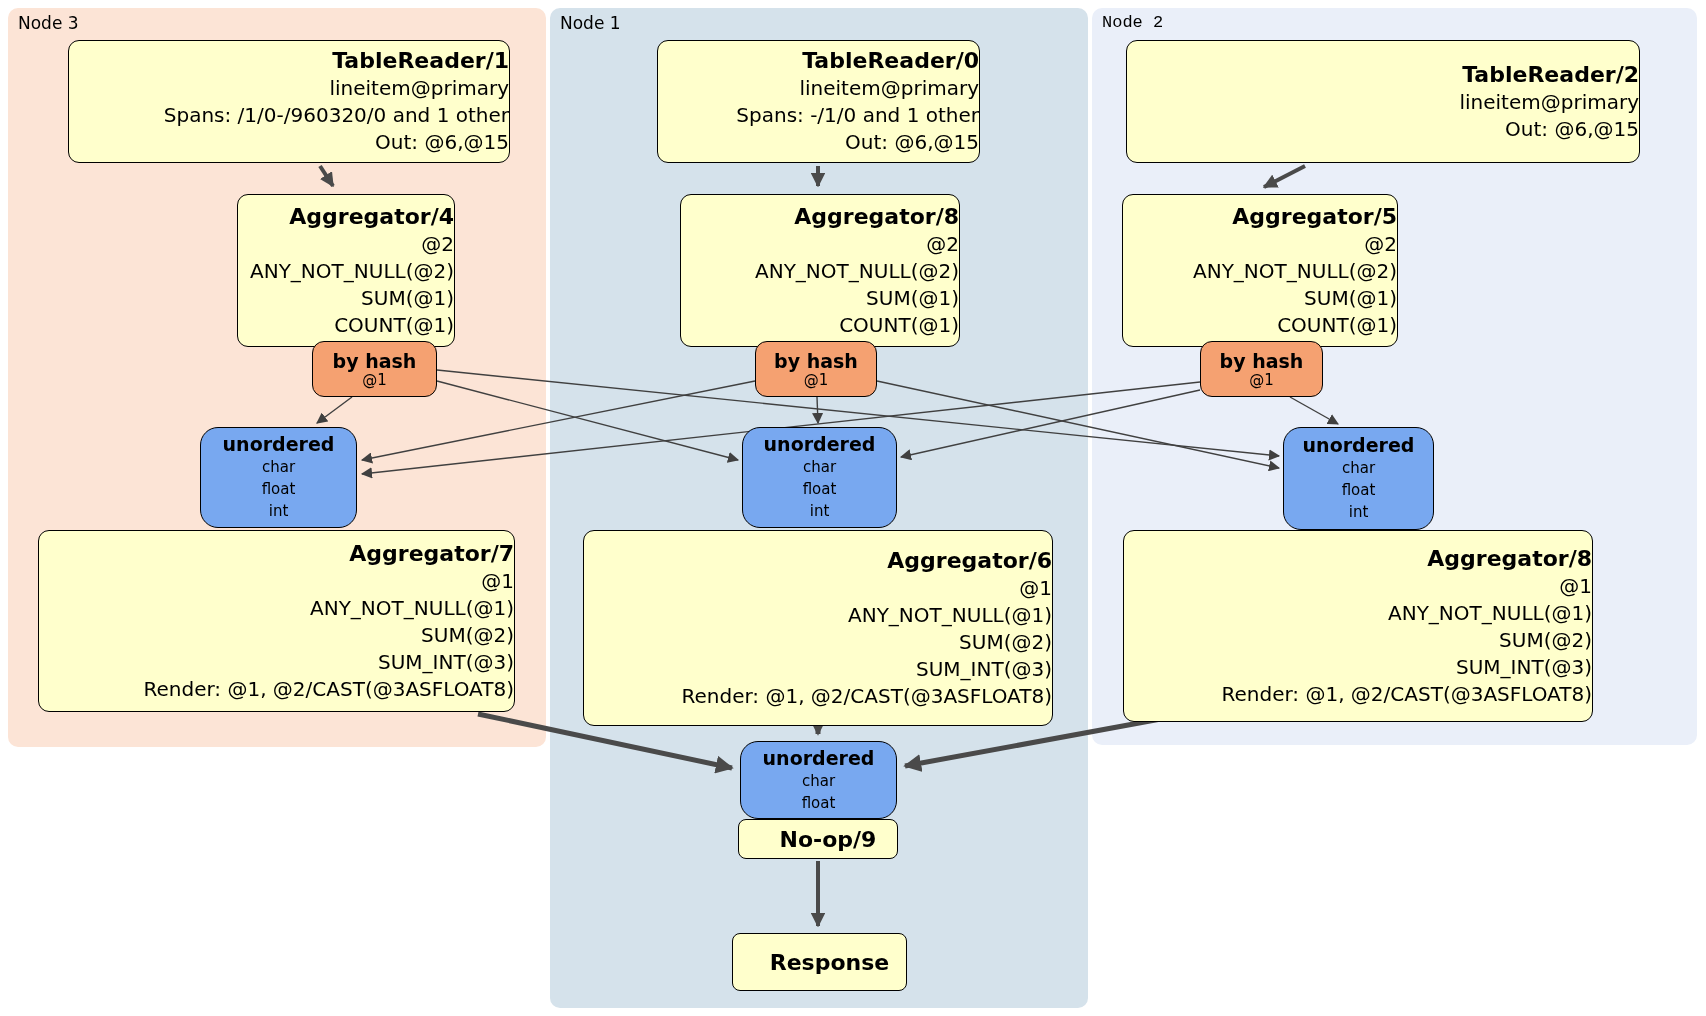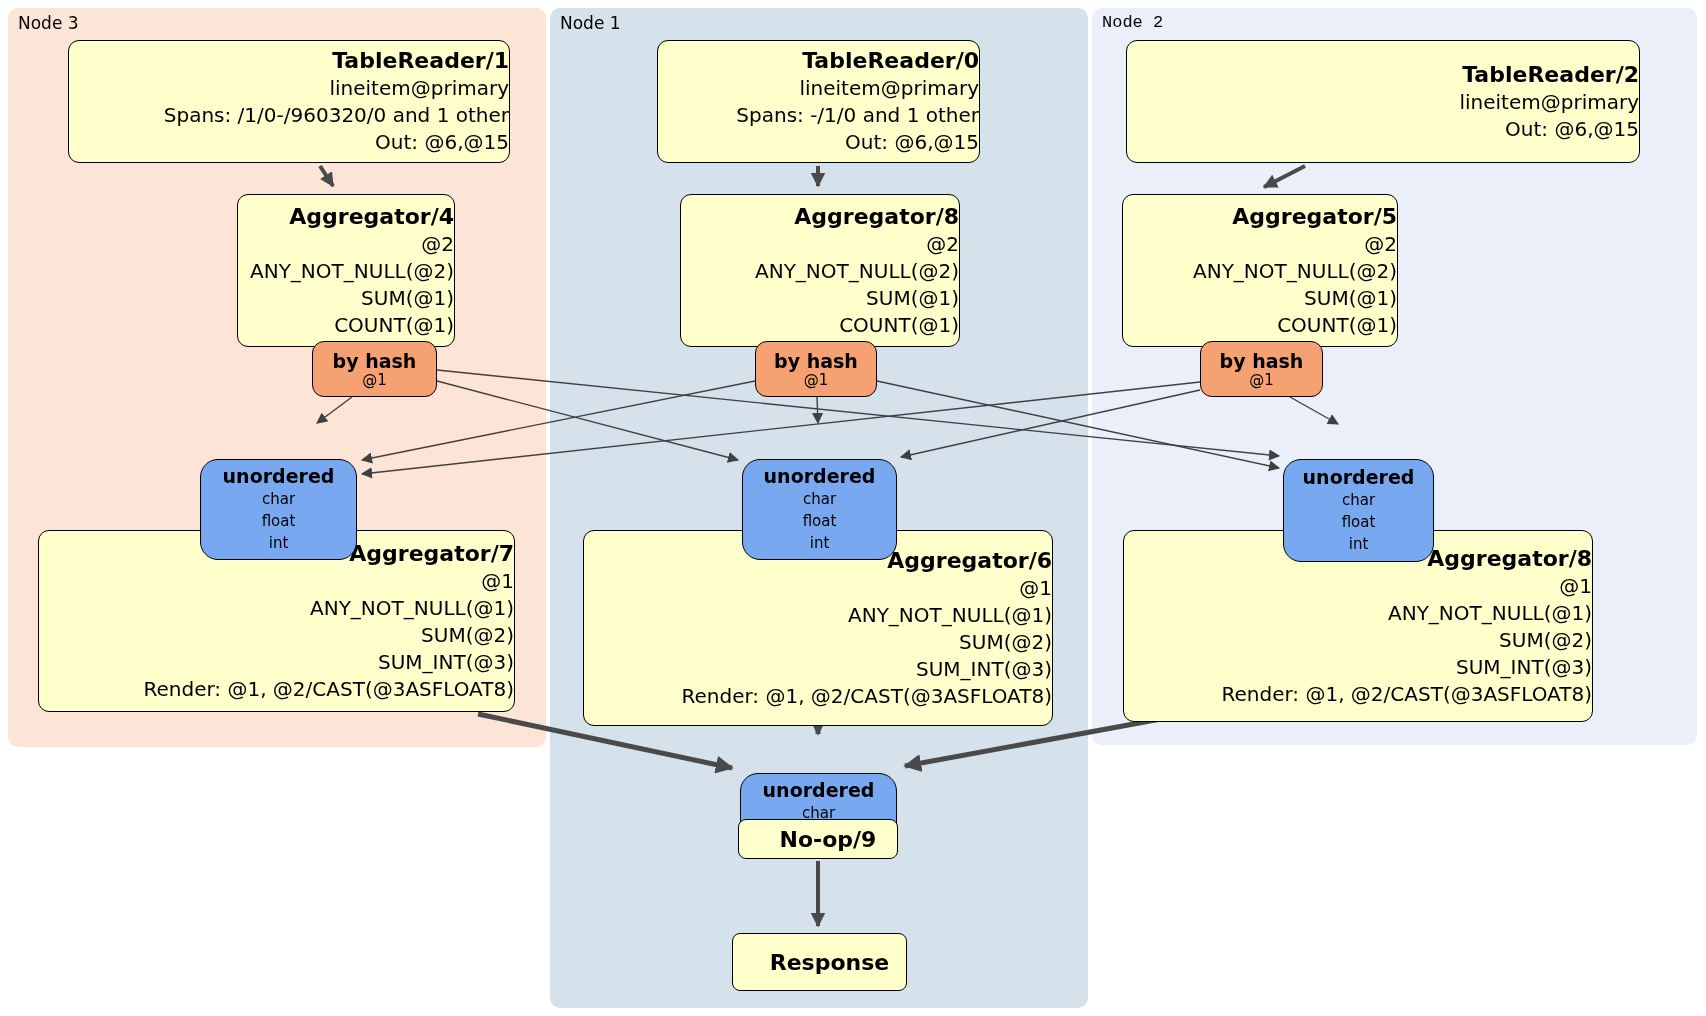--- a/index.html
+++ b/index.html
@@ -21,21 +21,21 @@
     justify-content:center;text-align:center;z-index:3;}
   .box-title{font-weight:700;font-size:22px;line-height:28px;white-space:nowrap;}
   .box-line{font-size:20px;line-height:27px;white-space:nowrap;}
   .router{position:absolute;background:var(--orange);border:1.6px solid #000;
     border-radius:12px;display:flex;flex-direction:column;align-items:center;
     justify-content:center;text-align:center;z-index:4;}
   .router .r-title{font-weight:700;font-size:19px;line-height:22px;}
   .router .r-sub{font-size:15px;line-height:17px;}
   .sync{position:absolute;background:var(--blue);border:1.6px solid #000;
     border-radius:18px;display:flex;flex-direction:column;align-items:center;
-    justify-content:center;text-align:center;z-index:4;margin-top:32px;}
+    justify-content:center;text-align:center;z-index:4;}
   .sync .s-title{font-weight:700;font-size:19px;line-height:23px;}
   .sync .s-line{font-size:15px;line-height:22px;}
   .small-box{position:absolute;background:var(--yellow);border:1.6px solid #000;
     border-radius:8px;display:flex;align-items:center;justify-content:center;
     font-weight:700;font-size:22px;z-index:3;padding-left:20px;}
   #edges{position:absolute;left:0;top:0;z-index:2;pointer-events:none;}
   
   #tr1{left:68px;top:40px;width:442px;height:123px;}
   #tr0{left:657px;top:40px;width:323px;height:123px;}
   #tr2{left:1126px;top:40px;width:514px;height:123px;}

